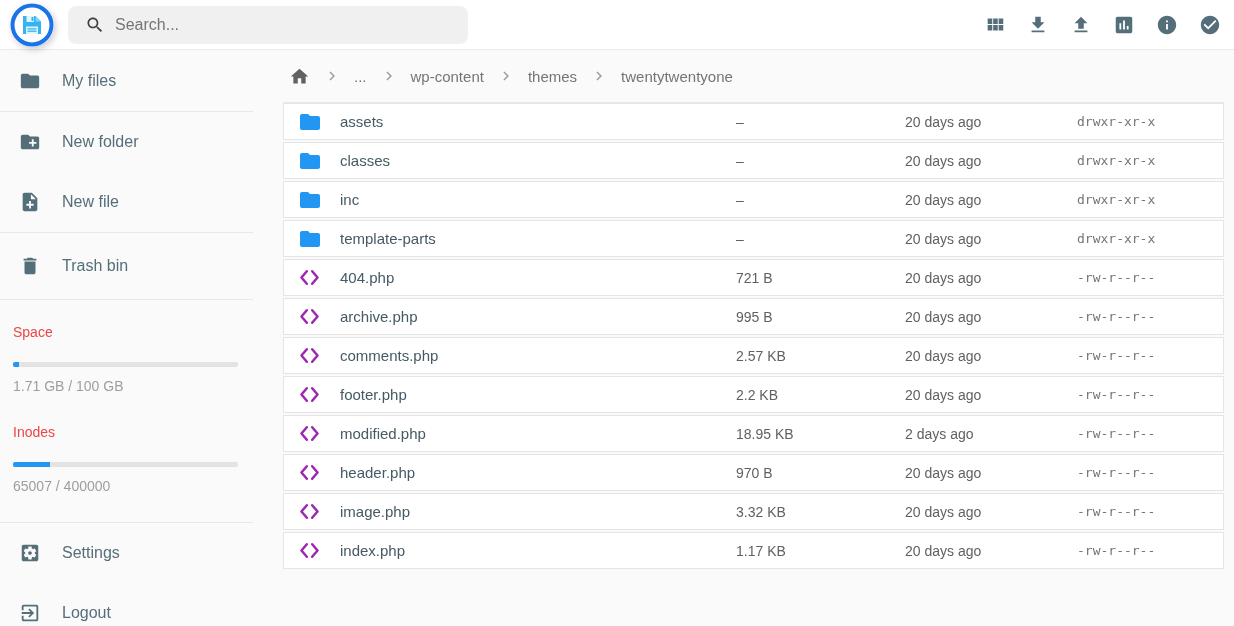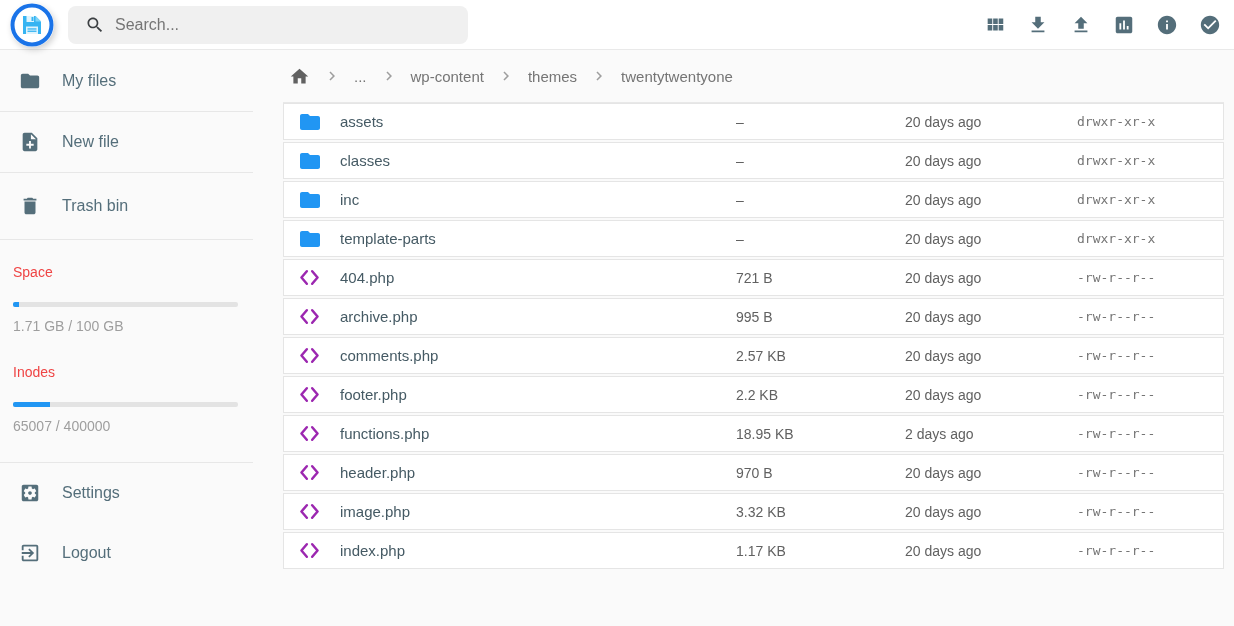--- a/index.html
+++ b/index.html
@@ -120,20 +120,26 @@
 
 <nav class="sidebar">
   <div class="side-item">
     <svg width="22" height="22" viewBox="0 0 24 24">
         <path class="slate" d="M10 4H4c-1.1 0-1.99.9-1.99 2L2 18c0 1.1.9 2 2 2h16c1.1 0 2-.9 2-2V8c0-1.1-.9-2-2-2h-8l-2-2z"></path>
       </svg>
     <span class="lbl">My files</span>
   </div>
   <div class="sdiv"></div>
 
+  <div class="side-item">
+    <svg width="22" height="22" viewBox="0 0 24 24">
+        <path class="slate" d="M20 6h-8l-2-2H4c-1.1 0-1.99.9-1.99 2L2 18c0 1.1.9 2 2 2h16c1.1 0 2-.9 2-2V8c0-1.1-.9-2-2-2zm-1 8h-3v3h-2v-3h-3v-2h3V9h2v3h3v2z"></path>
+      </svg>
+    <span class="lbl">New folder</span>
+  </div>
 
   <div class="side-item">
     <svg width="22" height="22" viewBox="0 0 24 24">
         <path class="slate" d="M14 2H6c-1.1 0-1.99.9-1.99 2L4 20c0 1.1.89 2 1.99 2H18c1.1 0 2-.9 2-2V8l-6-6zm2 14h-3v3h-2v-3H8v-2h3v-3h2v3h3v2zm-3-7V3.5L18.5 9H13z"></path>
       </svg>
     <span class="lbl">New file</span>
   </div>
   <div class="sdiv"></div>
 
   <div class="side-item" style="height:66px;">
@@ -329,21 +335,21 @@
   </div>
 
   <div class="frow">
     <div class="cname">
 
       <span class="ficon icon-code">
         <svg width="23" height="23" viewBox="0 0 24 24">
               <path fill="none" stroke="#9c27b0" stroke-width="2.6" stroke-linecap="round" stroke-linejoin="round" d="M9.2 5.5 3.6 12l5.6 6.5M14.8 5.5 20.4 12l-5.6 6.5"></path>
             </svg>
       </span>
-      <span class="fname">functions.php</span>
+      <span class="fname">modified.php</span>
     </div>
     <div class="col-size csize">18.95 KB</div>
     <div class="col-mod cmod">2 days ago</div>
     <div class="col-perm cperm">-rw-r--r--</div>
   </div>
 
   <div class="frow">
     <div class="cname">
 
       <span class="ficon icon-code">

